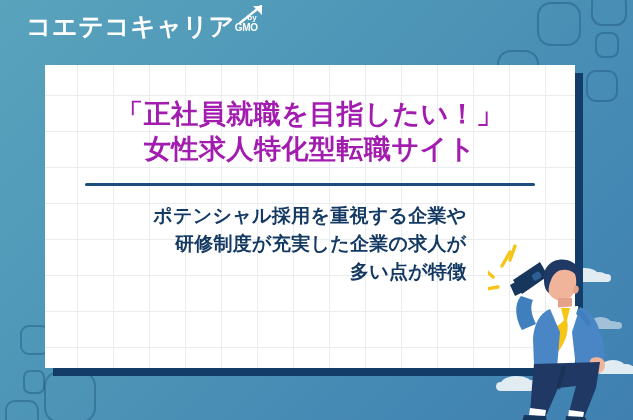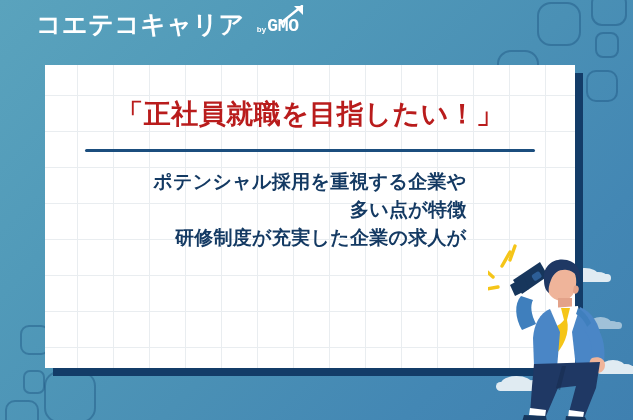--- a/index.html
+++ b/index.html
@@ -63,59 +63,59 @@
   .cloud::after  { width: 42%; height: 120%; right: 8%;  bottom: 0; }
 
   .cloud-1 { left: 567px; top: 274px; width: 44px; height: 8px; }
   .cloud-2 { left: 597px; top: 366px; width: 40px; height: 8px; }
   .cloud-3 { left: 496px; top: 382px; width: 52px; height: 9px; }
   .cloud-4 { left: 586px; top: 322px; width: 36px; height: 7px; opacity: .55; }
 
   
   .logo {
     position: absolute;
-    left: 36px;
+    left: 26px;
     top: 14px;
     display: flex;
-    align-items: center;
+    align-items: flex-start;
     z-index: 40;
-    font-family: Liberation Mono, monospace;
   }
   .logo-mark {
     position: relative;
     color: #ffffff;
     font-size: 25px;
     font-weight: 700;
     letter-spacing: 0.5px;
     line-height: 1;
     white-space: nowrap;
   }
   .logo-arrow {
     position: absolute;
     right: -6px;
     top: -9px;
     width: 26px;
     height: 20px;
   }
   .logo-by {
-    margin-left: 12px;
+    margin-left: 0;
     margin-bottom: 1px;
     display: flex;
     align-items: flex-end;
     color: #ffffff;
+    flex-direction: column;
   }
   .logo-by-small {
     font-size: 8px;
     font-weight: 700;
     line-height: 1;
     margin-bottom: 1px;
     margin-right: 1px;
   }
   .logo-by-gmo {
-    font-size: 18px;
+    font-size: 10px;
     font-weight: 700;
     line-height: 1;
     letter-spacing: -0.3px;
   }
 
   
   .card-shadow {
     position: absolute;
     left: 53px;
     top: 73px;
@@ -152,21 +152,21 @@
     height: 100%;
     display: flex;
     flex-direction: column;
     align-items: center;
     justify-content: flex-start;
     padding-top: 32px;
     box-sizing: border-box;
   }
 
   .headline {
-    color: #b91c1c;
+    color: #a21caf;
     font-weight: 700;
     font-size: 27px;
     line-height: 1.28;
     text-align: center;
     letter-spacing: 0.5px;
     white-space: nowrap;
   }
   .headline-line { display: block; }
 
   .divider {
@@ -233,26 +233,27 @@
     </div>
   </div>
 
   <div class="card-shadow"></div>
 
   <div class="card">
     <div class="card-grid"></div>
     <div class="card-inner">
       <div class="headline">
         <span class="headline-line">「正社員就職を目指したい！」</span>
+        <span class="headline-line">女性求人特化型転職サイト</span>
       </div>
       <div class="divider"></div>
       <div class="subhead">
         <span class="subhead-line">ポテンシャル採用を重視する企業や</span>
+        <span class="subhead-line">研修制度が充実した企業の求人が</span>
         <span class="subhead-line">多い点が特徴</span>
-        <span class="subhead-line">研修制度が充実した企業の求人が</span>
       </div>
     </div>
   </div>
 
   <svg class="person" viewBox="0 0 150 184" aria-hidden="true">
 
     <g stroke="#f5c518" stroke-width="3.4" stroke-linecap="round">
       <line x1="14" y1="30" x2="22" y2="16"></line>
       <line x1="5" y1="41" x2="-4" y2="33"></line>
       <line x1="10" y1="51" x2="-2" y2="53"></line>

